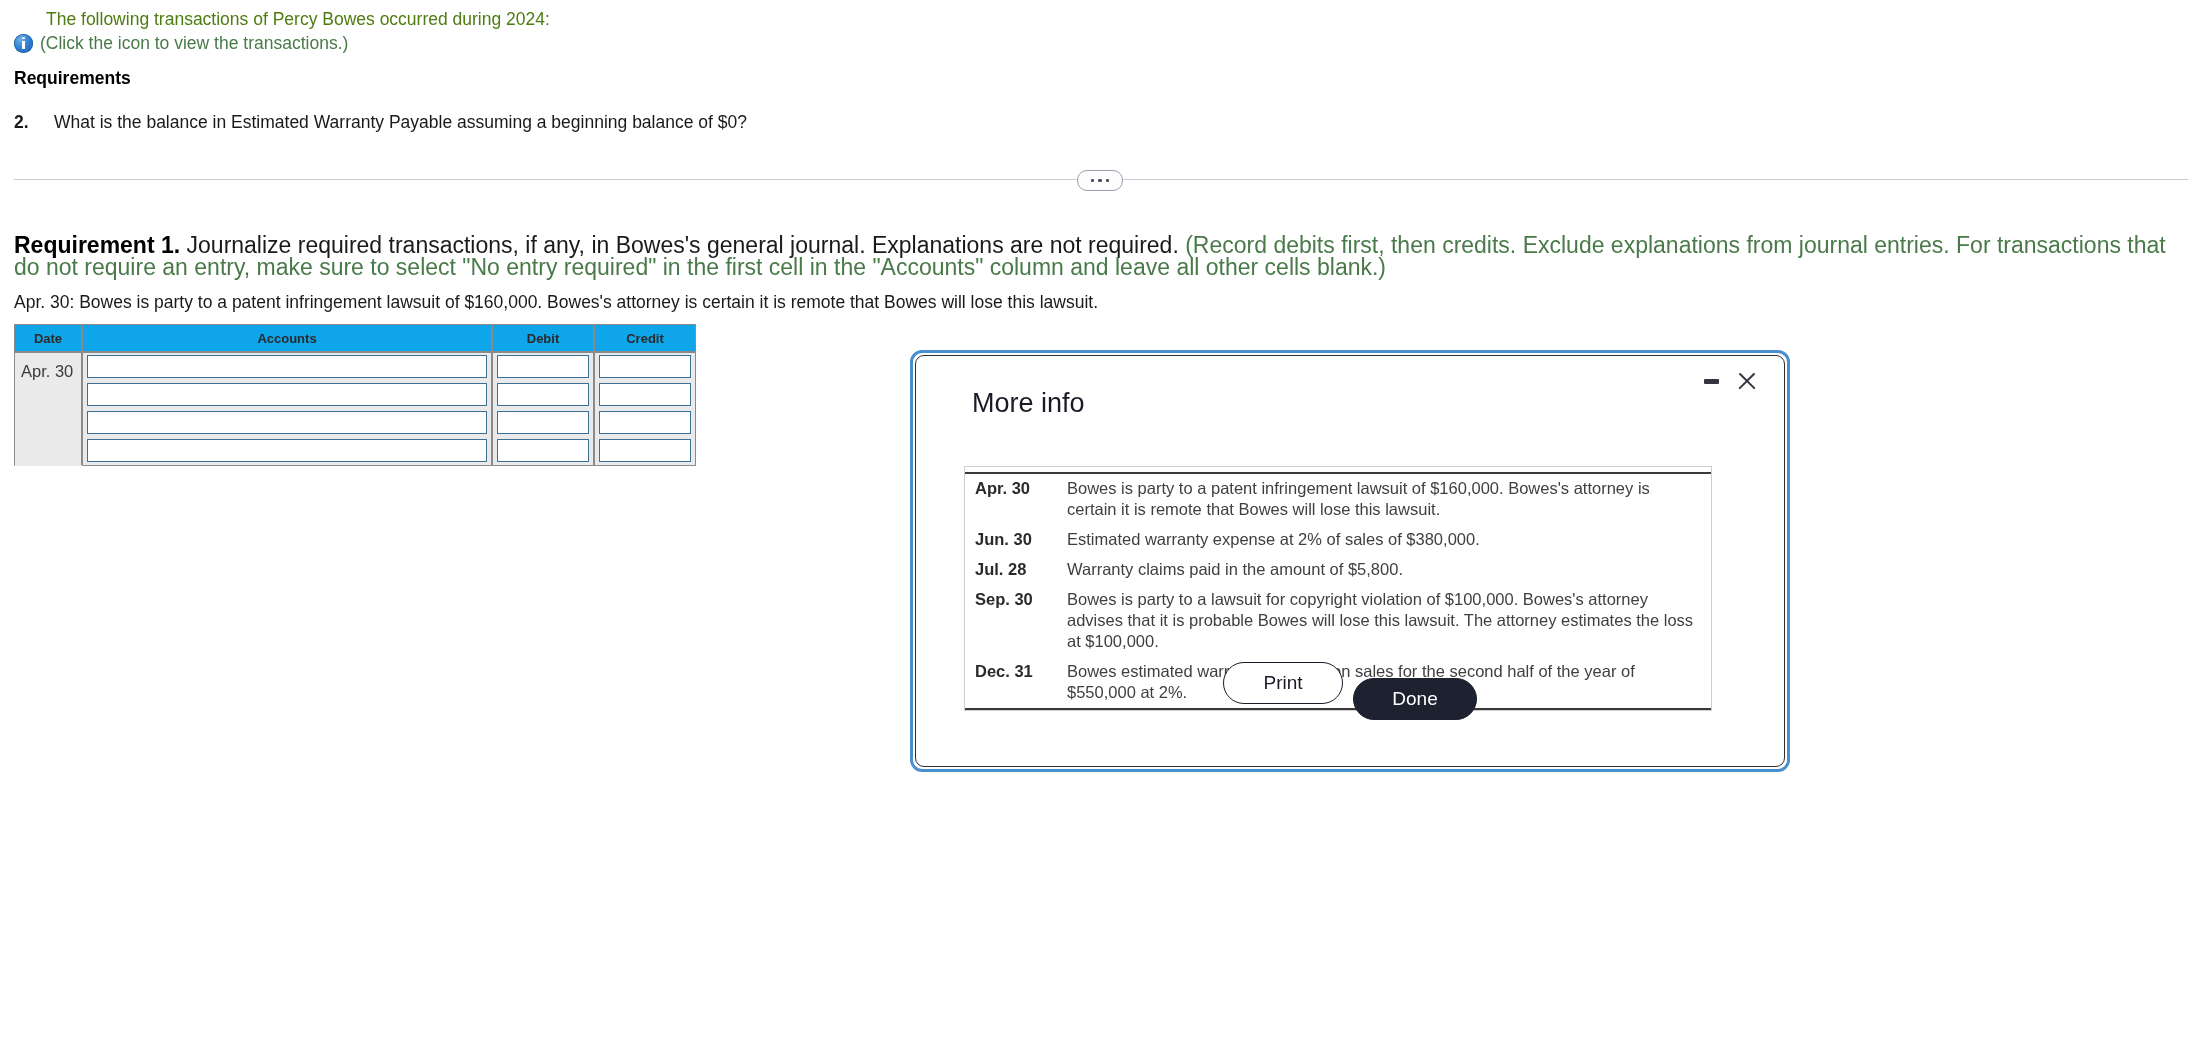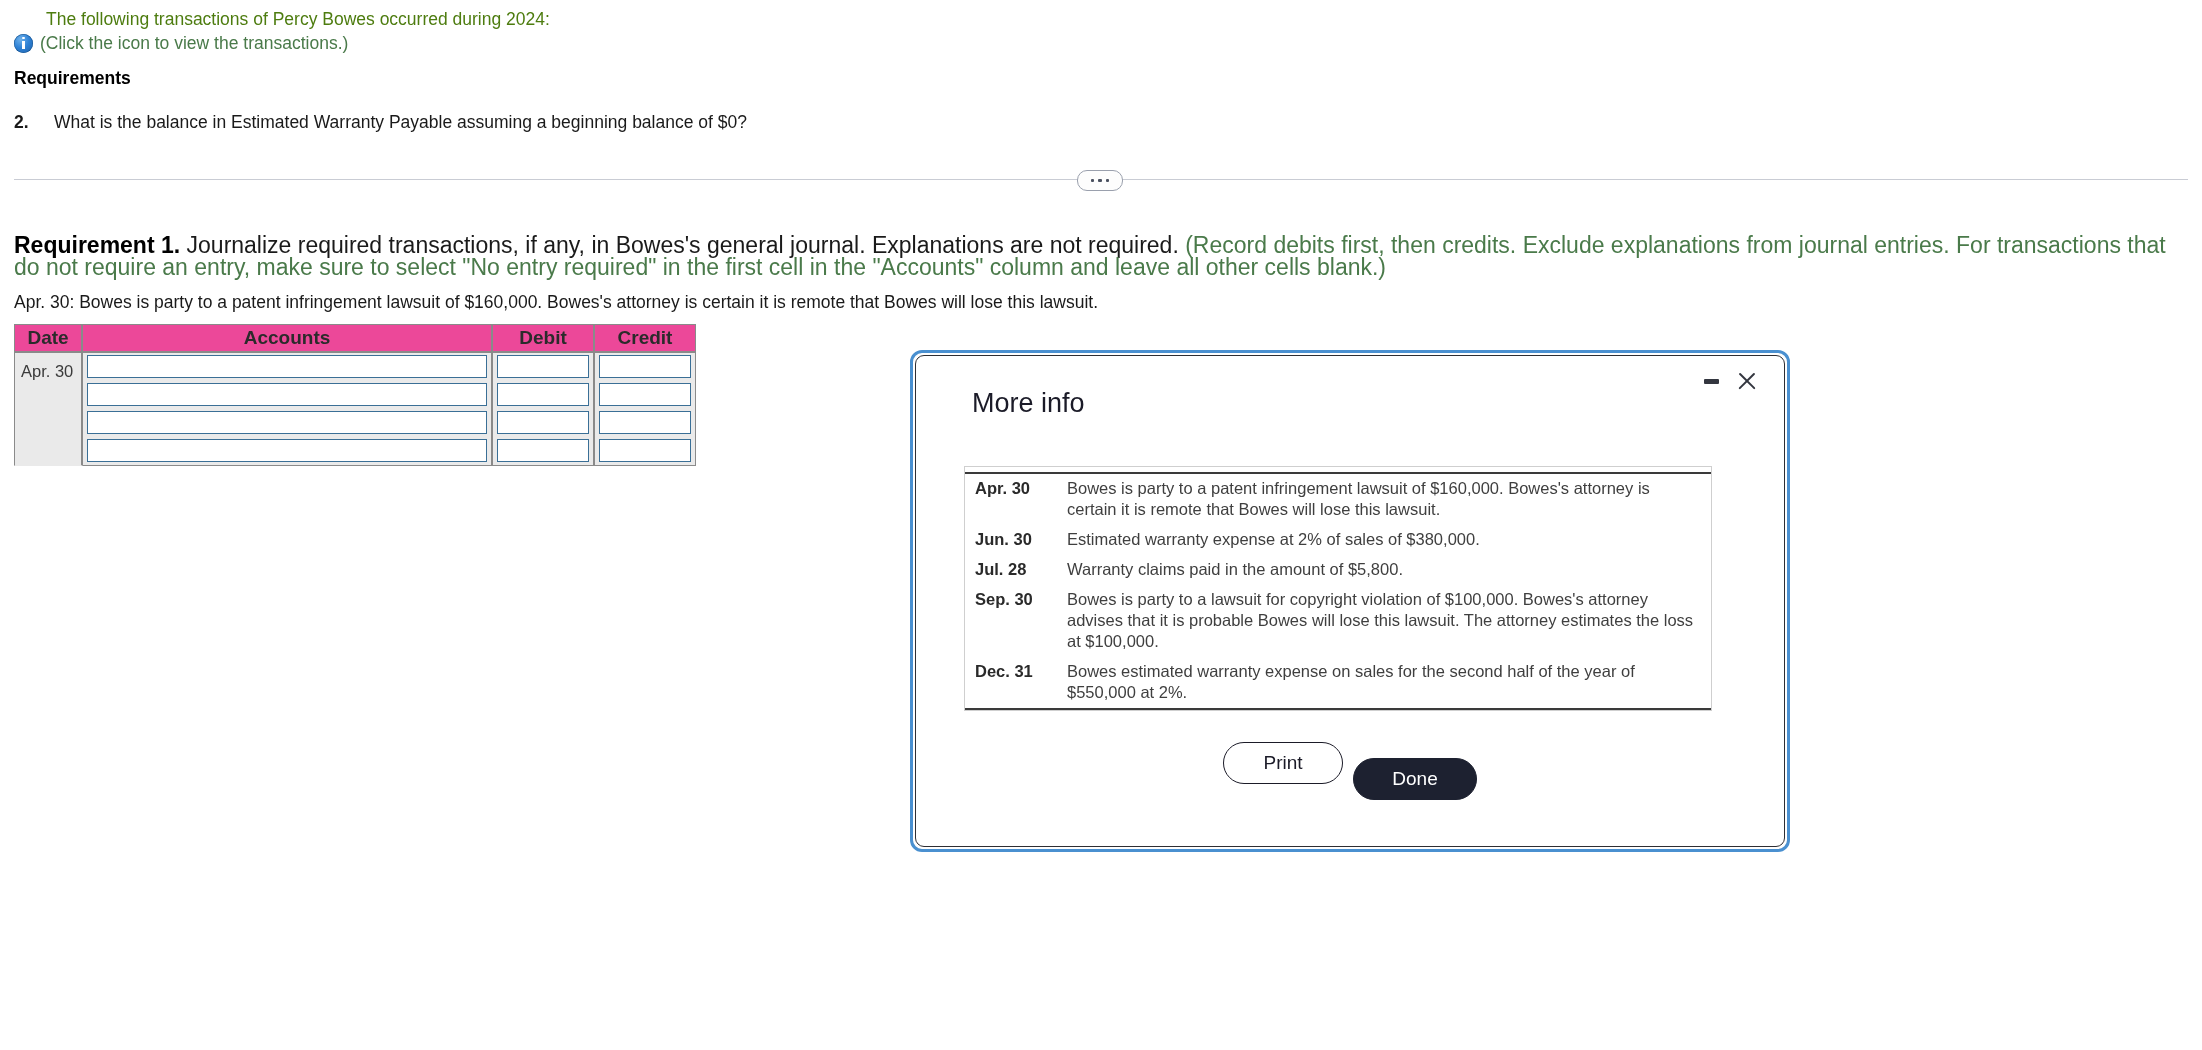--- a/index.html
+++ b/index.html
@@ -149,30 +149,30 @@
   
   .journal {
     position: absolute;
     left: 14px; top: 324px;
     border-collapse: separate;
     border-spacing: 0;
     background: #eaeaea;
     font-size: 16.5px;
   }
   .journal .hdr-cell {
-    background: #ec4899;
+    background: #0ea5e9;
     border-top: 1.5px solid #8a8a8a;
     border-bottom: 2.5px solid #8a8a8a;
     border-right: 2.5px solid #8a8a8a;
     text-align: center;
     font-weight: bold;
     color: #2b2b2b;
     height: 26px;
     padding: 0 4px;
-    font-size: 19px;
+    font-size: 13px;
   }
   .journal .hdr-cell.first {
     border-left: 1.5px solid #8a8a8a;
   }
   .journal .hdr-cell.last {
     border-right: 1.5px solid #8a8a8a;
   }
   .journal td.date-cell {
     background: #eaeaea;
     border-left: 1.5px solid #8a8a8a;
@@ -203,21 +203,21 @@
     padding: 0 3px;
     width: 100%;
   }
   .w-acct { width: 400px; }
   .w-amt  { width: 92px; }
 
   
   .modal {
     position: absolute;
     left: 910px; top: 350px;
-    width: 880px; height: 502px;
+    width: 880px; height: 422px;
     box-sizing: border-box;
     border: 3px solid #4a90d0;
     border-radius: 12px;
     background: #ffffff;
     padding: 12px;
   }
   .modal-inner {
     position: absolute;
     left: 2px; top: 2px; right: 2px; bottom: 2px;
     border: 1.5px solid #2e2e33;

